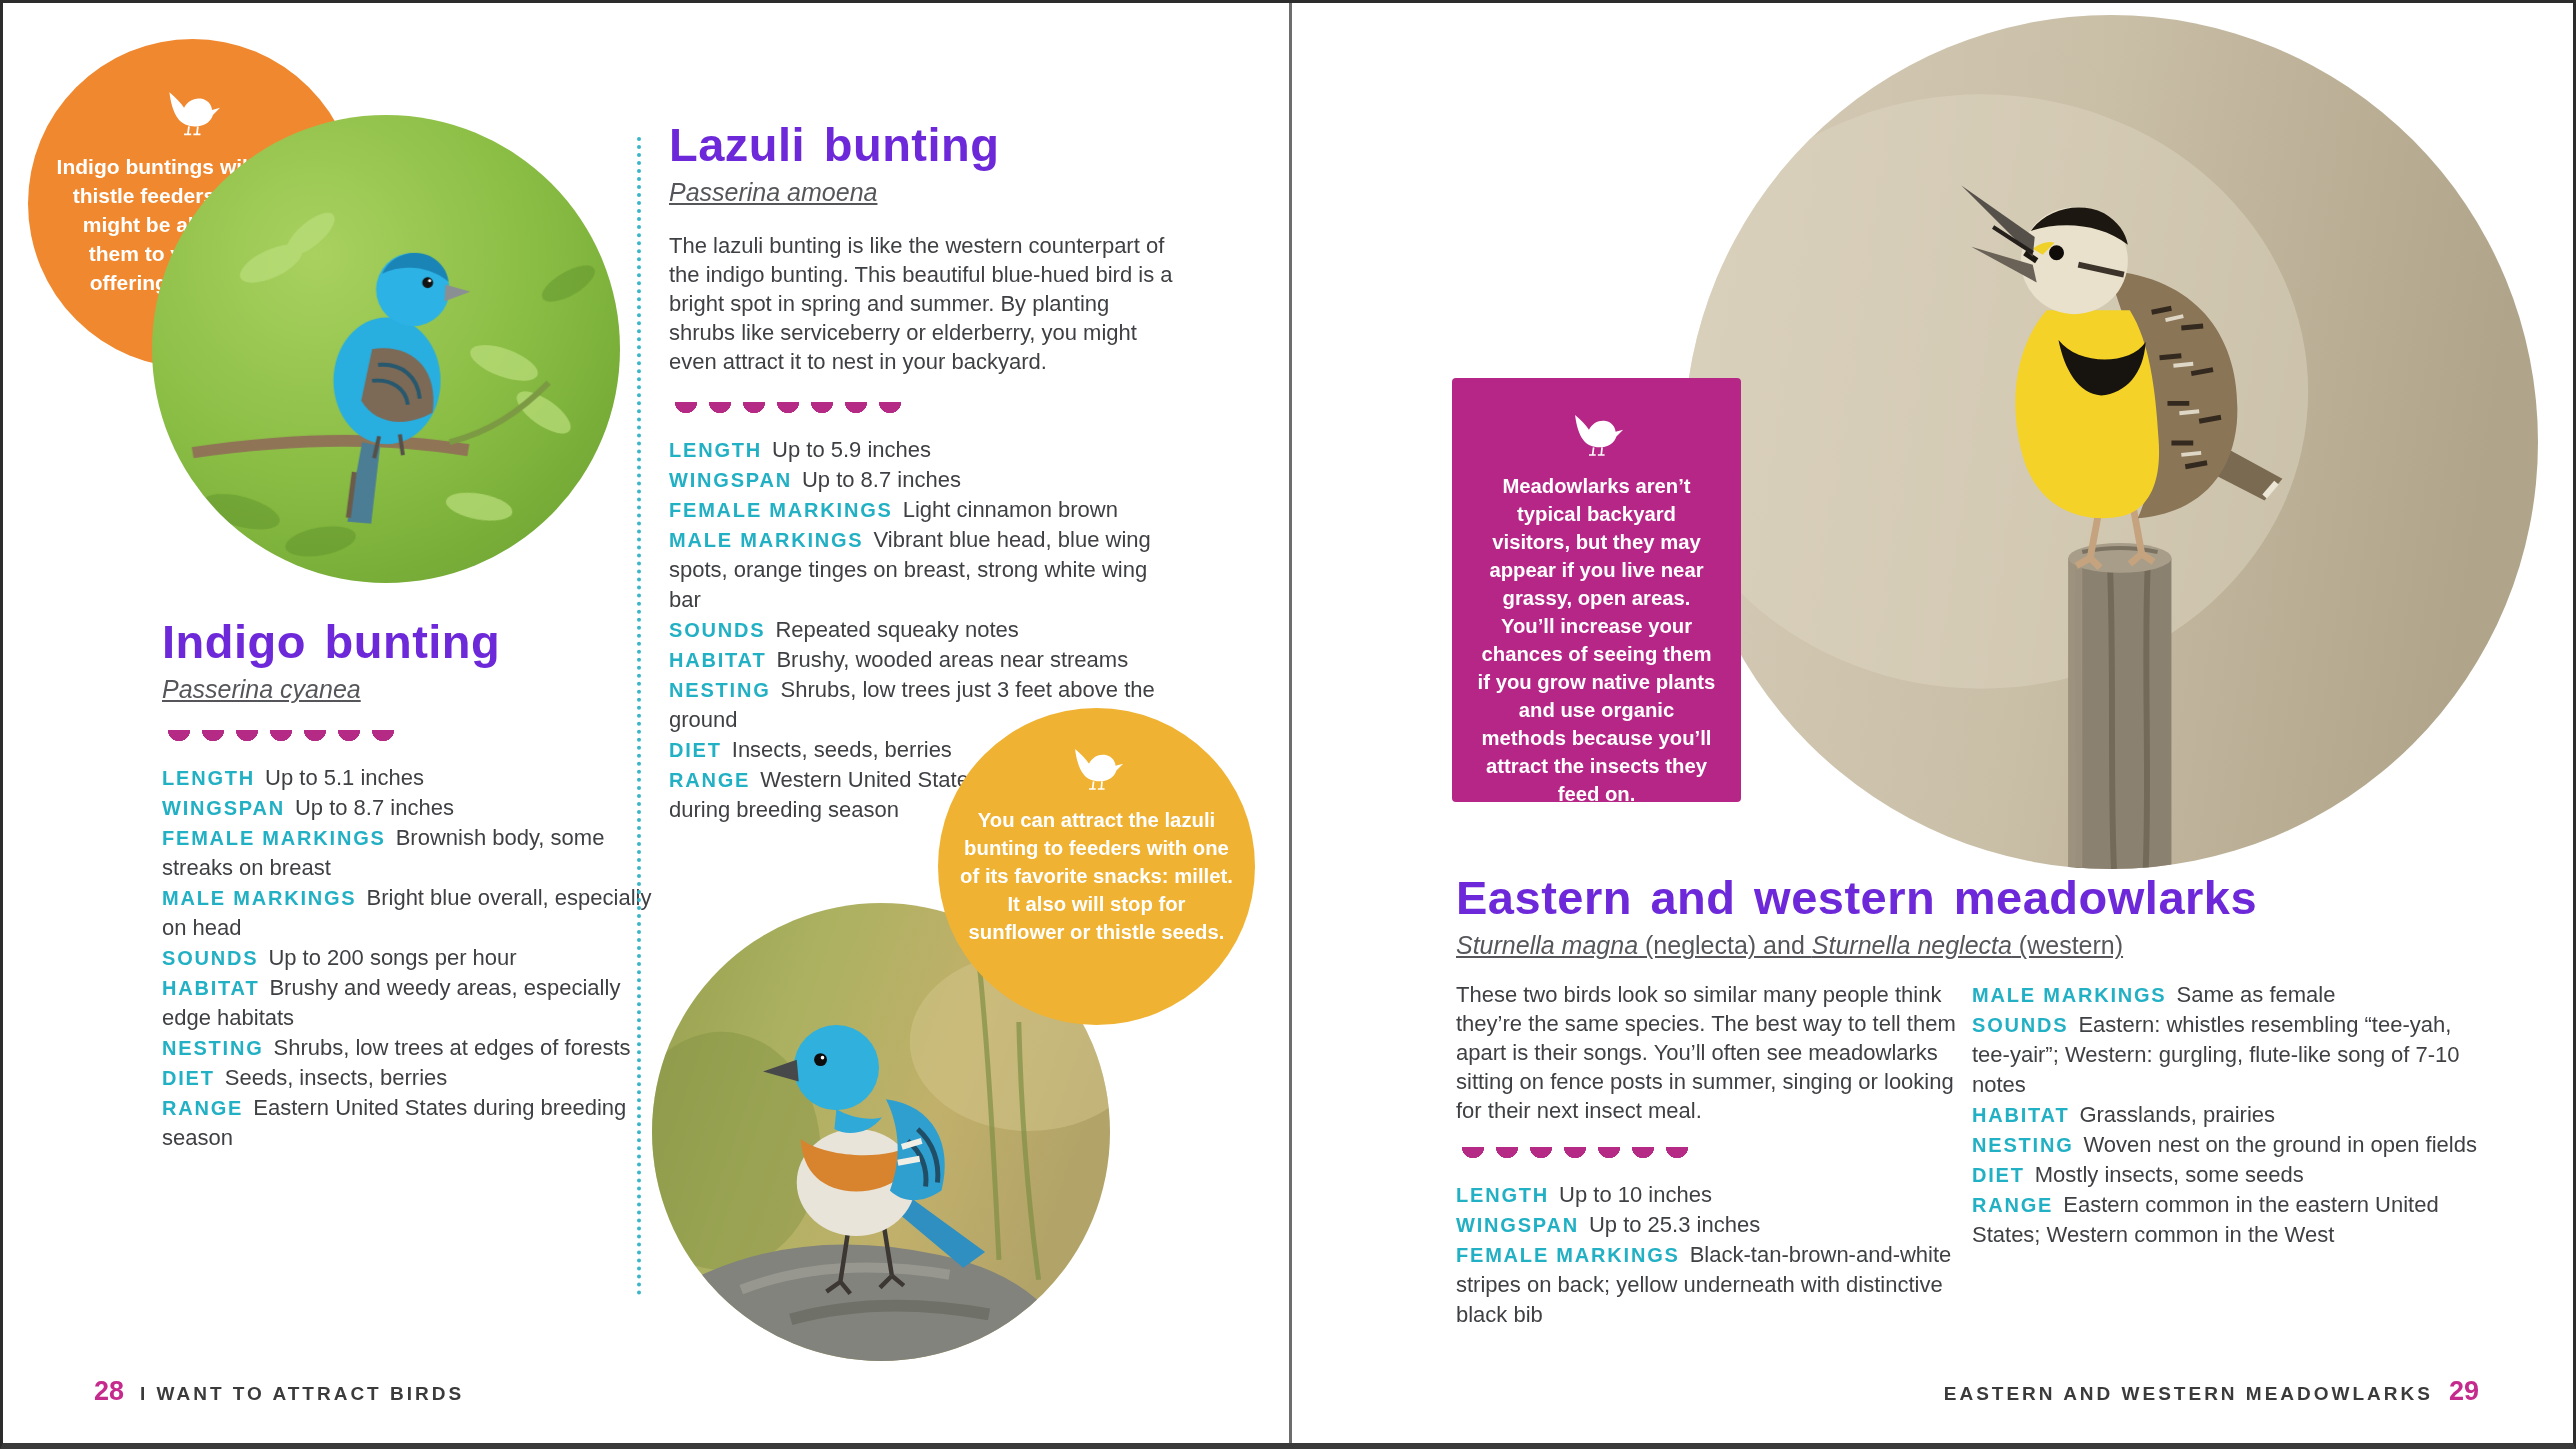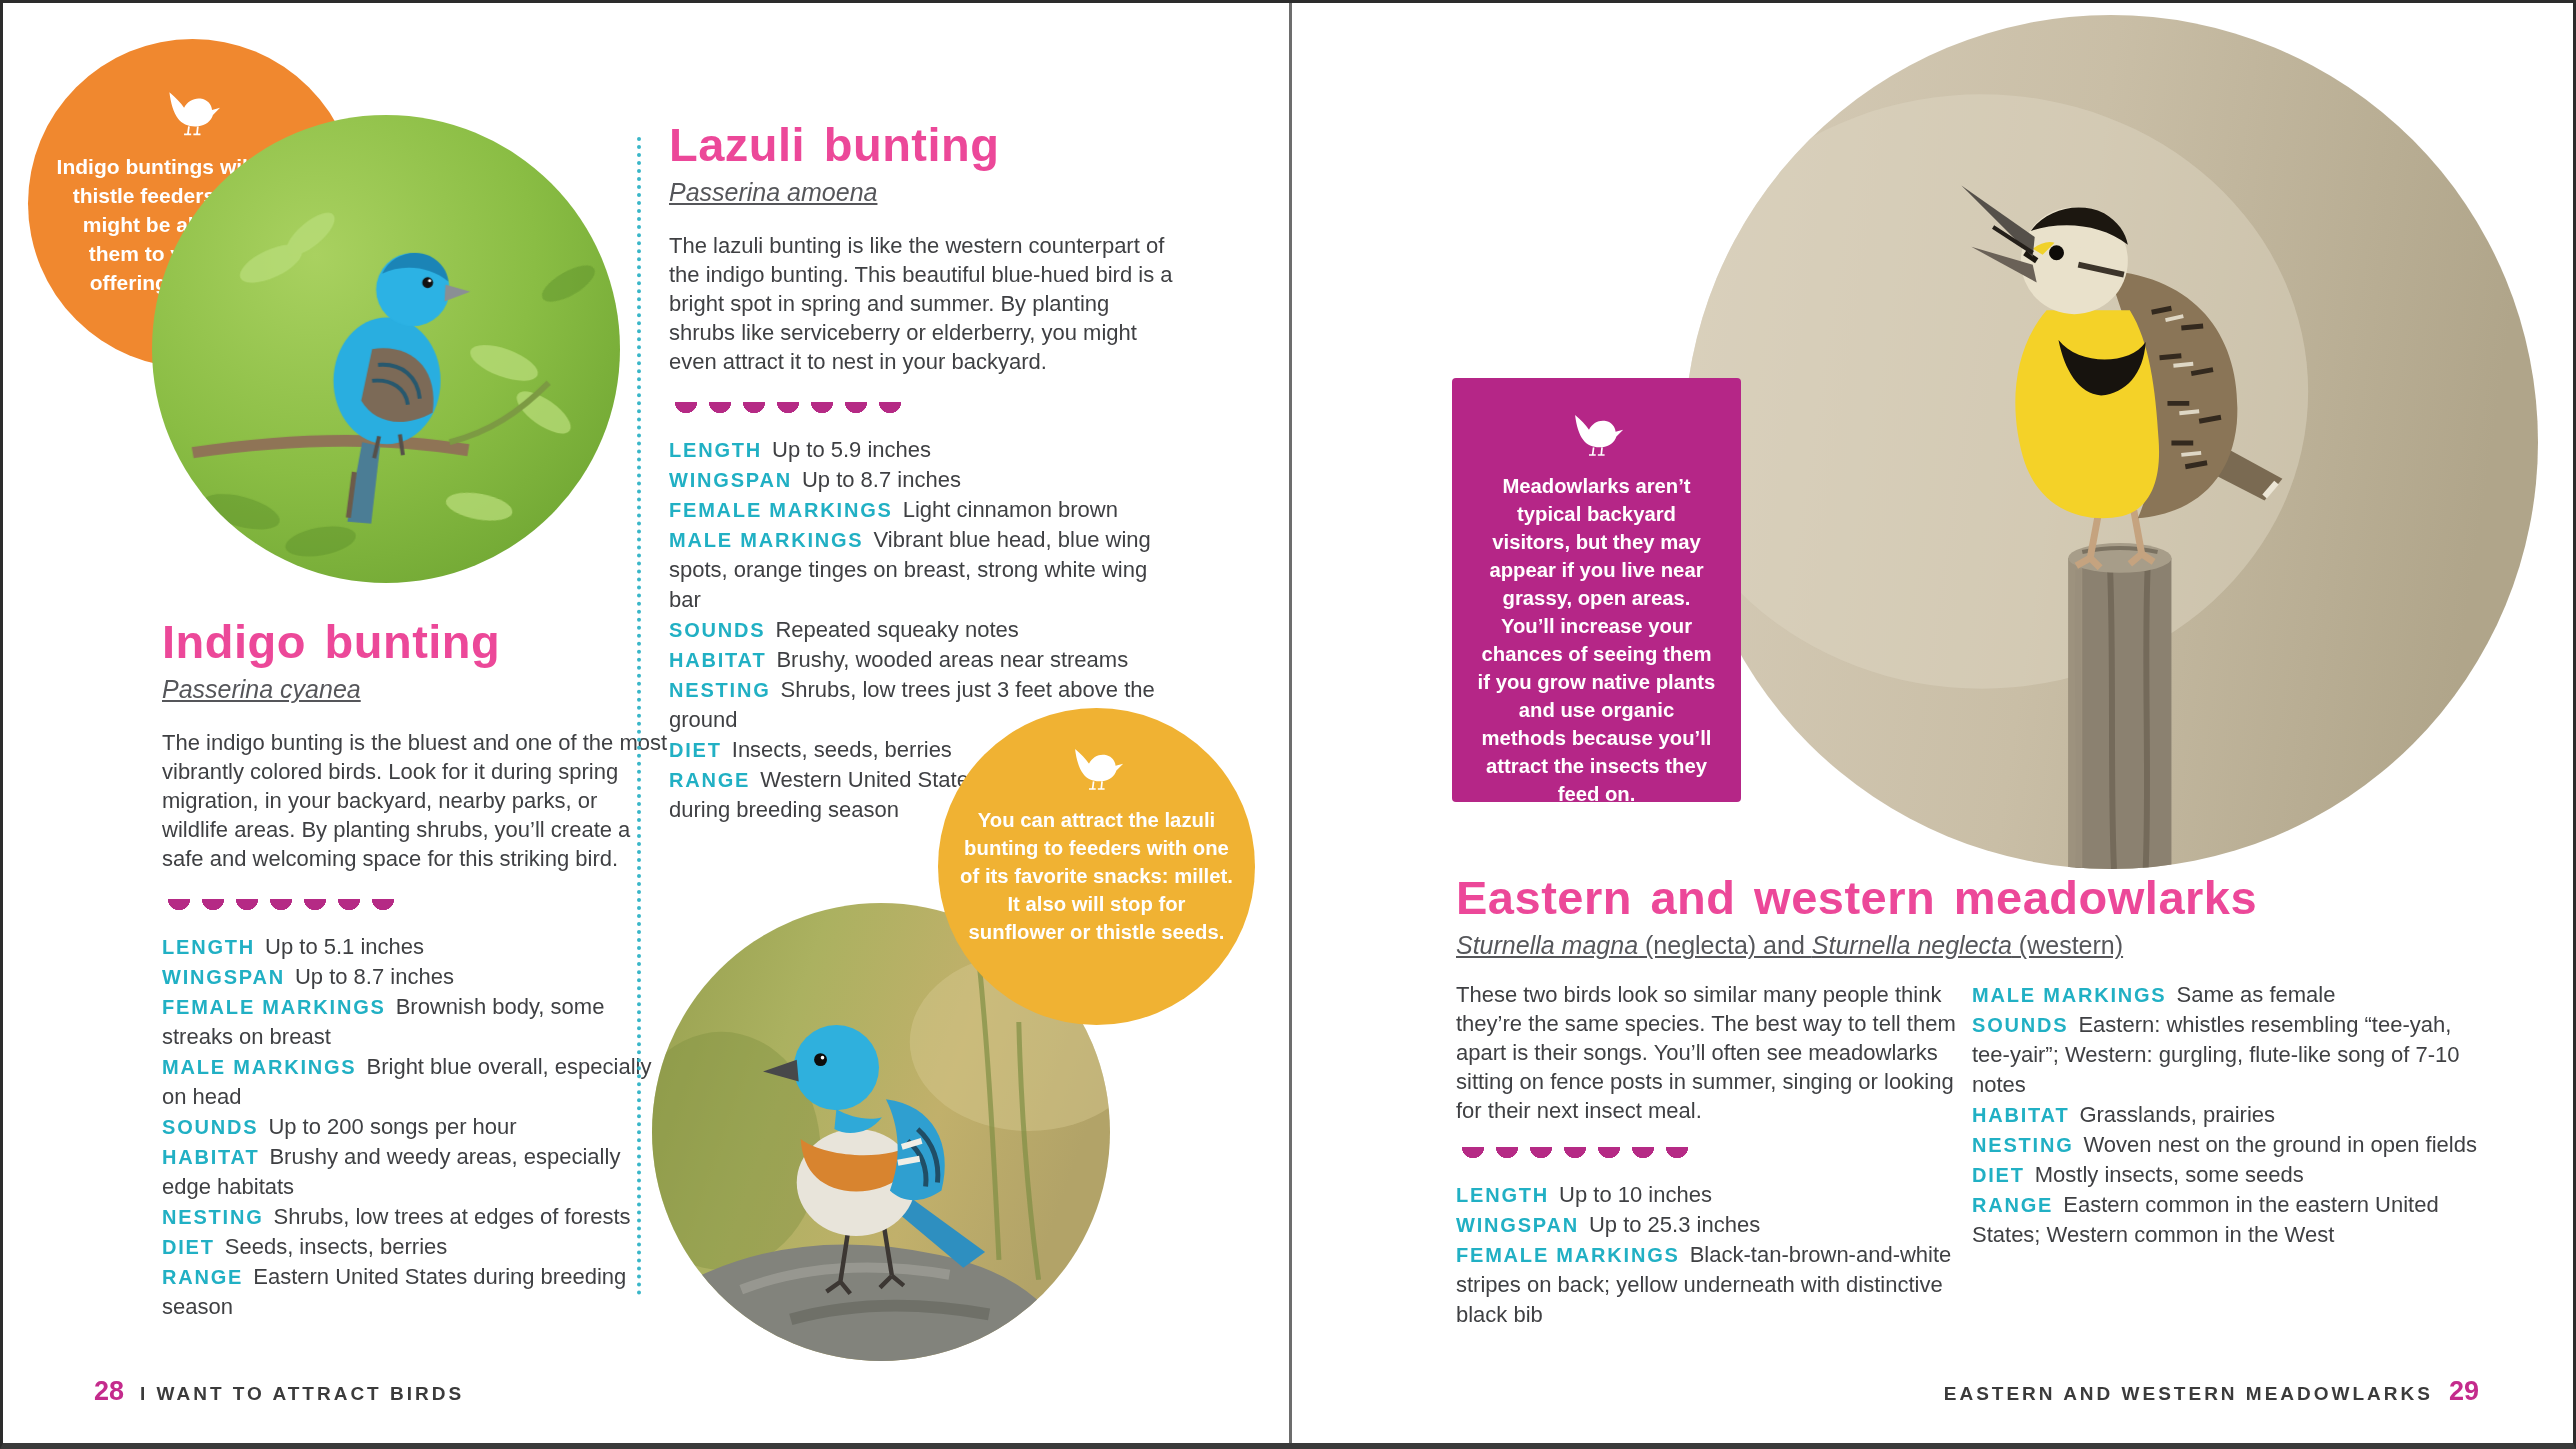--- a/index.html
+++ b/index.html
@@ -5,21 +5,21 @@
   html,body { margin:0; padding:0; background:#e9e9e9; }
   .spread {
     position:relative; width:2576px; height:1449px; box-sizing:border-box;
     background:#ffffff; overflow:hidden;
     border:3px solid #2c2c2c; border-bottom:6px solid #3a3a3a;
     font-family:"Liberation Sans", sans-serif;
   }
   .seam { position:absolute; left:1286px; top:0; bottom:0; width:3px; background:#6d6d6d; }
 
   
-  .h-species { font-size:47px; font-weight:700; letter-spacing:0.5px; word-spacing:5px; color:#ec4899; margin:0; line-height:1.05; }
+  .h-species { font-size:47px; font-weight:700; letter-spacing:0.5px; word-spacing:5px; color:#6d28d9; margin:0; line-height:1.05; }
   .latin { font-size:25px; font-style:italic; color:#55565a; margin:8px 0 0 0; line-height:1.2;text-decoration:underline; }
   .intro { font-size:22px; line-height:29px; color:#3f4043; margin:24px 0 0 0; }
   .stats { margin-top:20px; }
   .stat { font-size:22px; line-height:30px; color:#3f4043; margin:0; }
   .s-label { color:#21b0c4; font-weight:700; font-size:20px; letter-spacing:1.8px; margin-right:10px; }
   .scallops {
     margin-top:26px; width:236px; height:13px;
     background-image:radial-gradient(circle at 17px 0px, #b52a85 0 11px, rgba(0,0,0,0) 11.4px);
     background-size:34px 13px; background-repeat:repeat-x;
   }
@@ -123,21 +123,20 @@
       <circle cx="278" cy="169" r="5.5" fill="#121212"></circle>
       <circle cx="280" cy="167" r="1.6" fill="#ffffff"></circle>
       <path d="M296 171 L321 178 L295 188 Z" fill="#8a8f94"></path>
       <path d="M229 324 L224 346 M250 322 L253 343" stroke="#55504a" stroke-width="4"></path>
     </svg>
   </div>
 
   <div class="section" id="indigo-section">
     <h1 class="h-species">Indigo bunting</h1>
     <p class="latin">Passerina cyanea</p>
-    <p class="intro">The indigo bunting is the bluest and one of the most vibrantly colored birds. Look for it during spring migration, in your backyard, nearby parks, or wildlife areas. By planting shrubs, you’ll create a safe and welcoming space for this striking bird.</p>
     <div class="scallops"></div>
     <div class="stats">
 
         <p class="stat"><span class="s-label">LENGTH</span><span class="s-value">Up to 5.1 inches</span></p>
 
         <p class="stat"><span class="s-label">WINGSPAN</span><span class="s-value">Up to 8.7 inches</span></p>
 
         <p class="stat"><span class="s-label">FEMALE MARKINGS</span><span class="s-value">Brownish body, some streaks on breast</span></p>
 
         <p class="stat"><span class="s-label">MALE MARKINGS</span><span class="s-value">Bright blue overall, especially on head</span></p>

